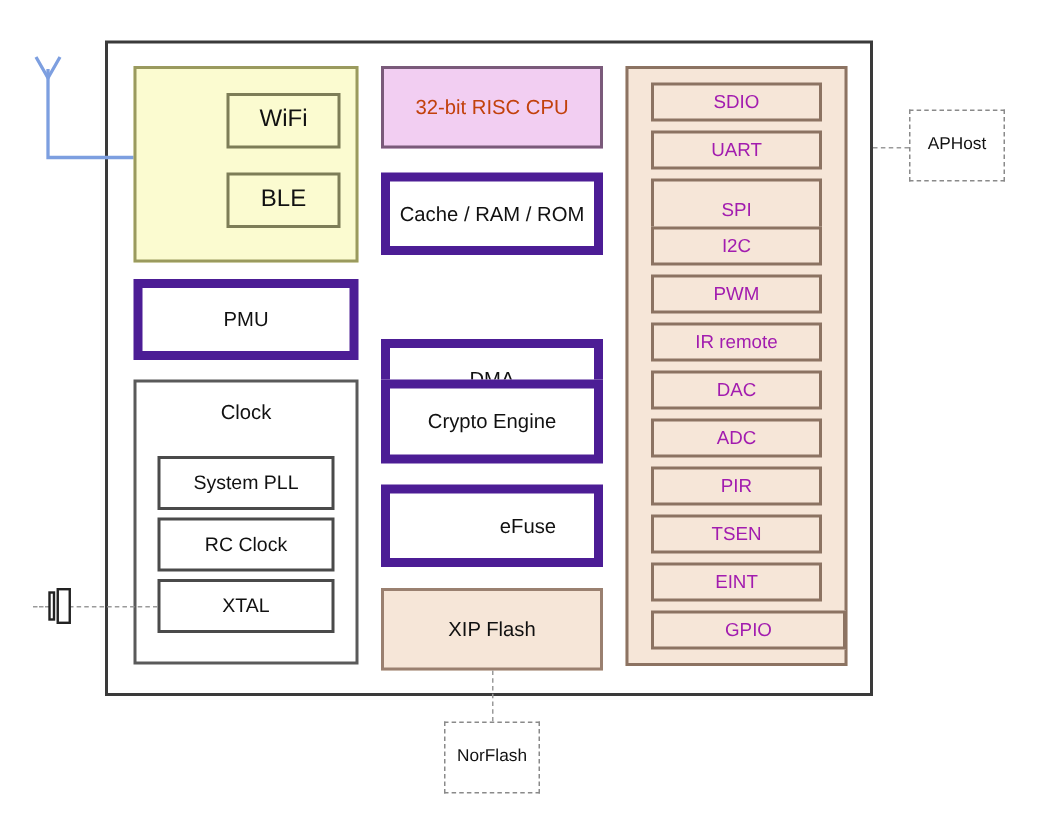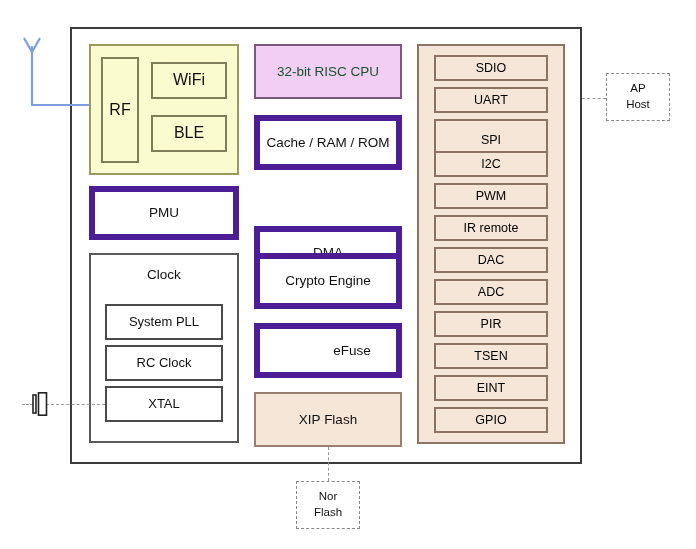--- a/index.html
+++ b/index.html
@@ -57,39 +57,39 @@
     background: #fbfbd0;
     font-size: 16px;
     color: #111111;
   }
 
   
   .cpu {
     border: 2px solid #7a5a7a;
     background: #f2cef2;
     font-size: 13.5px;
-    color: #14532d;
+    color: #c2410c;
   }
 
   
   .beige {
     border: 2px solid #9a8070;
     background: #f6e6d8;
     font-size: 13.5px;
     color: #111111;
   }
   .periph-col {
     border: 2px solid #8c7362;
     background: #f6e6d8;
   }
   .periph {
     border: 2px solid #8c7362;
     background: #f6e6d8;
     font-size: 12.5px;
-    color: #000000;
+    color: #a21caf;
   }
 
   
   .clock-group {
     border: 2px solid #5a5a5a;
     background: #ffffff;
   }
   .clock-title {
     position: absolute;
     left: 0;
@@ -105,21 +105,21 @@
     font-size: 13px;
     color: #111111;
   }
 
   
   .ext {
     border: 1px dashed #8a8a8a;
     background: #ffffff;
     font-size: 11.5px;
     color: #111111;
-    flex-direction: column;
+    flex-direction: row;
     line-height: 1.35;
   }
 
   
   .dash-h {
     position: absolute;
     height: 0;
     border-top: 1px dashed #9a9a9a;
   }
   .dash-v {
@@ -147,23 +147,20 @@
 
   <div id="antenna-wrap">
     <svg width="120" height="80" viewBox="0 0 120 80">
       <path d="M 10 2 L 18 16 L 26 2" fill="none" stroke="#7D9FE0" stroke-width="2.2"></path>
       <path d="M 18 10 L 18 69 L 76 69" fill="none" stroke="#7D9FE0" stroke-width="2.2"></path>
     </svg>
   </div>
 
   <div class="box radio-group" style="left:89px; top:44px; width:150px; height:131px;"></div>
 
-  <div class="box radio-sub" style="left:101px; top:57px; width:38px; height:106px;">
-    <span>RF</span>
-  </div>
 
   <div class="box radio-sub" style="left:151px; top:62px; width:76px; height:37px;">
     <span>WiFi</span>
   </div>
 
   <div class="box radio-sub" style="left:151px; top:115px; width:76px; height:37px;">
     <span>BLE</span>
   </div>
 
   <div class="box blk" style="left:89px; top:186px; width:150px; height:54px;">
@@ -238,21 +235,21 @@
   </div>
   <div class="box periph" style="left:434px; top:311px; width:114px; height:26px;">
     <span>PIR</span>
   </div>
   <div class="box periph" style="left:434px; top:343px; width:114px; height:26px;">
     <span>TSEN</span>
   </div>
   <div class="box periph" style="left:434px; top:375px; width:114px; height:26px;">
     <span>EINT</span>
   </div>
-  <div class="box periph" style="left:434px; top:407px; width:114px; height:26px;">
+  <div class="box periph" style="left:434px; top:407px; width:130px; height:26px;">
     <span>GPIO</span>
   </div>
 
   <div class="dash-h" style="left:582px; top:98px; width:24px;"></div>
   <div class="box ext" style="left:606px; top:73px; width:64px; height:48px;">
     <span>AP</span>
     <span>Host</span>
   </div>
 
   <div class="dash-v" style="left:328px; top:447px; height:34px;"></div>

